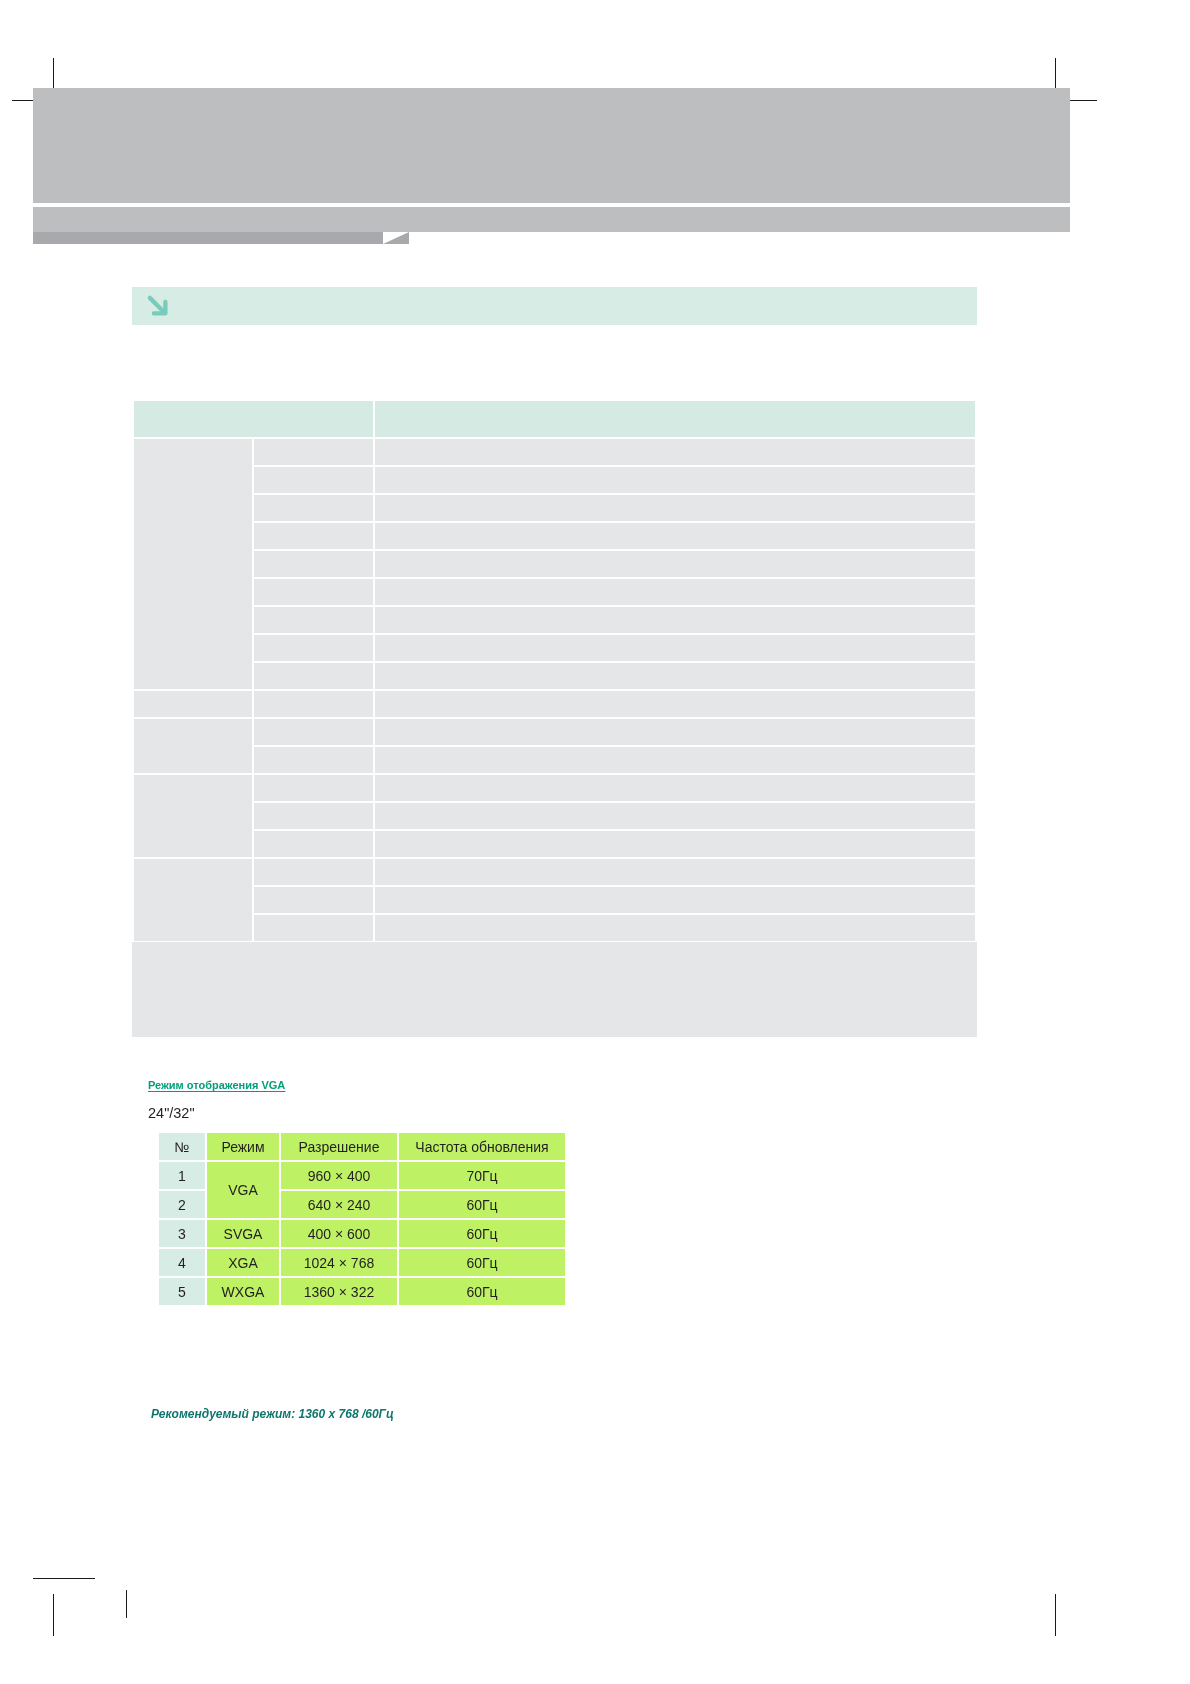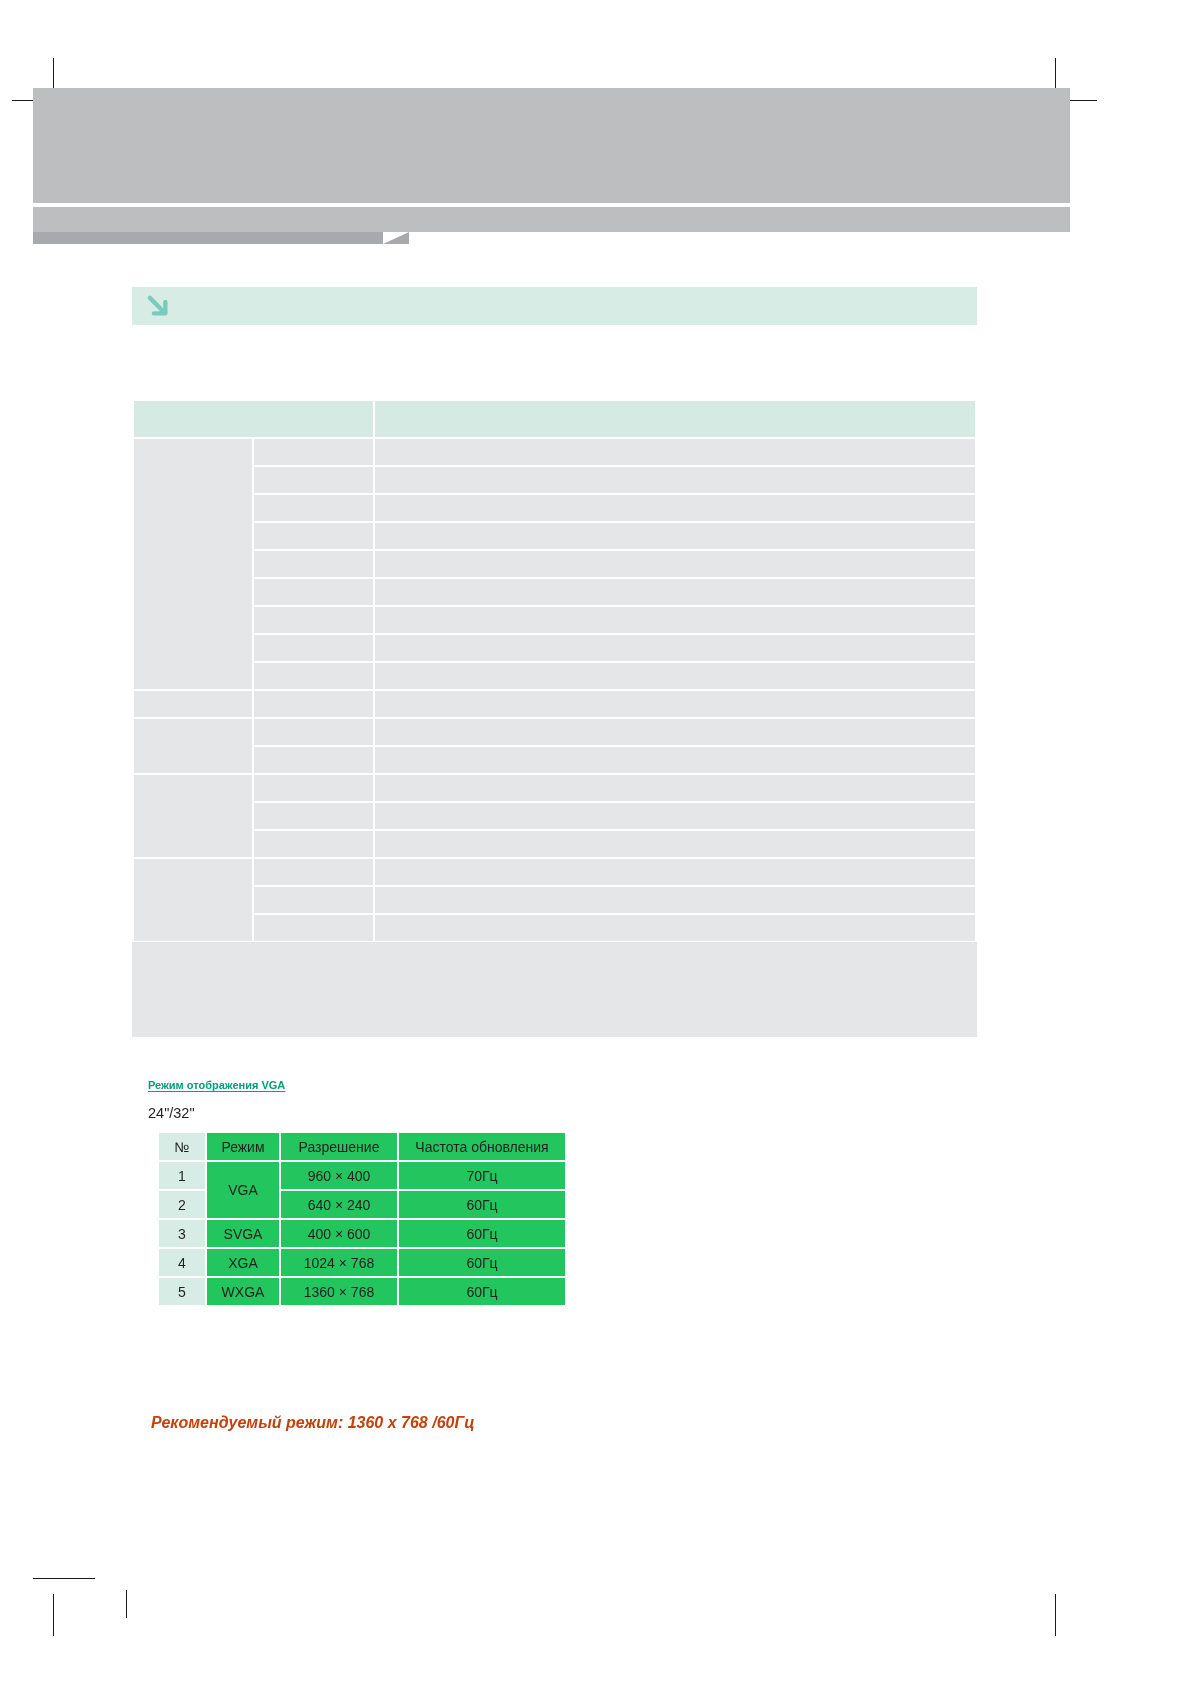--- a/index.html
+++ b/index.html
@@ -145,47 +145,46 @@
 
   .vga-table {
     position: absolute;
     left: 157px;
     top: 1131px;
     border-collapse: separate;
     border-spacing: 2px;
     table-layout: fixed;
   }
   .vga-table th, .vga-table td {
-    background: #22c55e;
+    background: #bef264;
     color: #231f20;
     font-size: 14px;
     font-weight: normal;
     text-align: center;
     vertical-align: middle;
     height: 27px;
     padding: 0 4px;
     white-space: nowrap;
   }
   .vga-table .col-no   { width: 38px; }
   .vga-table .col-mode { width: 64px; }
   .vga-table .col-res  { width: 108px; margin-left: 15px; }
   .vga-table .col-freq { width: 158px; }
   .vga-table td.no-cell,
   .vga-table th.no-cell { background: #d6ece5; }
 
   .vga-note {
     position: absolute;
     left: 151px;
     top: 1407px;
-    font-size: 16px;
+    font-size: 12px;
     font-weight: bold;
     font-style: italic;
-    color: #c2410c;
+    color: #0f766e;
     white-space: nowrap;
-    margin-top: 7px;
   }
 </style>
 </head>
 <body>
 
 <div class="crop v" style="left:53px;  top:58px;  height:42px;"></div>
 <div class="crop h" style="left:12px;  top:100px; width:42px;"></div>
 <div class="crop v" style="left:1055px;top:58px;  height:42px;"></div>
 <div class="crop h" style="left:1055px;top:100px; width:42px;"></div>
 
@@ -337,19 +336,19 @@
     </tr>
     <tr>
       <td class="no-cell">4</td>
       <td>XGA</td>
       <td>1024 × 768</td>
       <td>60Гц</td>
     </tr>
     <tr>
       <td class="no-cell">5</td>
       <td>WXGA</td>
-      <td>1360 × 768</td>
+      <td>1360 × 322</td>
       <td>60Гц</td>
     </tr>
   </tbody>
 </table>
 
 <div class="vga-note">Рекомендуемый режим: 1360 х 768 /60Гц</div>
 
 </body></html>

